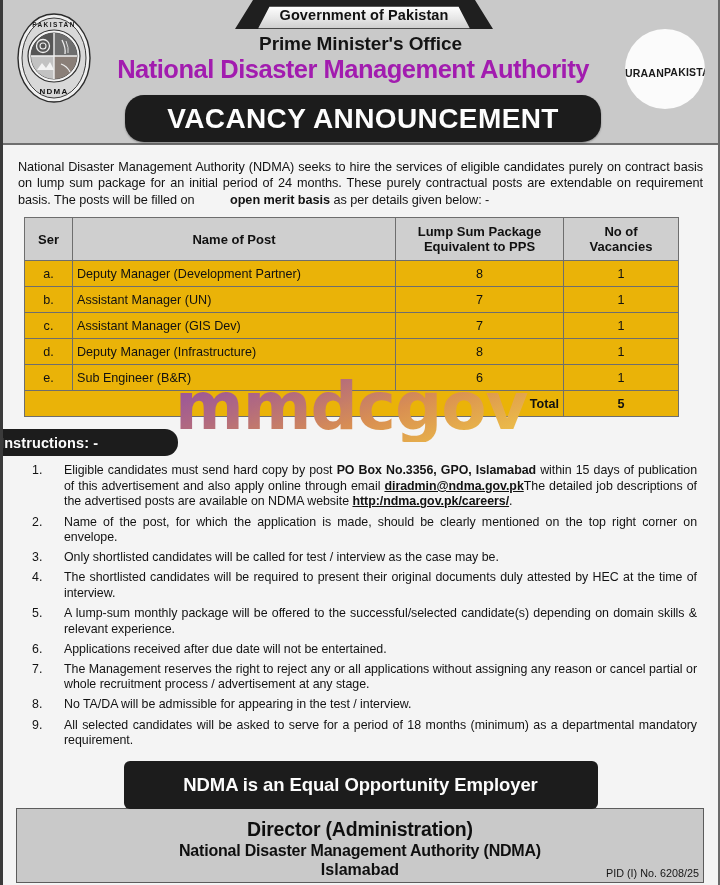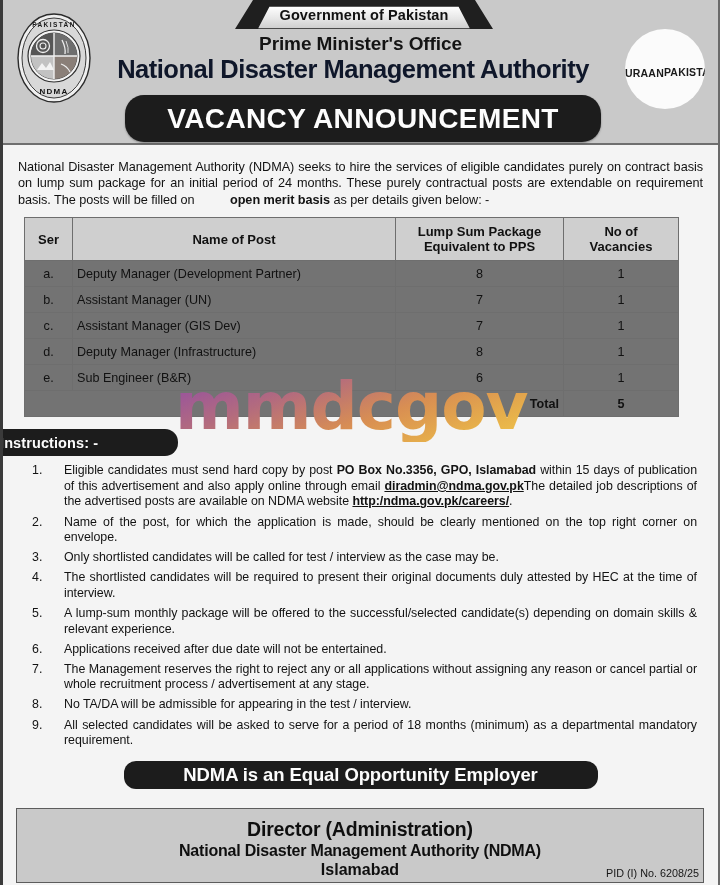--- a/index.html
+++ b/index.html
@@ -53,21 +53,21 @@
     text-align: center;
     font-size: 19px; font-weight: bold;
     color: #141414;
     letter-spacing: -0.1px;
   }
   .ndma-title {
     position: absolute;
     left: 0; right: 15px; top: 55px;
     text-align: center;
     font-size: 25.5px; font-weight: bold;
-    color: #0f172a;
+    color: #a21caf;
     letter-spacing: -0.5px;
   }
 
   
   .crest {
     position: absolute;
     left: 12px; top: 12px;
     width: 78px; height: 92px;
   }
 
@@ -130,21 +130,21 @@
     margin: 4px 2px 9px 2px;
     letter-spacing: -0.05px;
   }
   .intro b { font-weight: bold; margin-left: 32px; }
 
   
   table.posts {
     border-collapse: collapse;
     width: 620px;
     margin: 0 7px 0 8px;
-    background: #737373;
+    background: #eab308;
     table-layout: fixed;
   }
   table.posts th, table.posts td {
     border: 1px solid #6e6e6e;
     font-size: 12.6px;
     color: #111;
   }
   table.posts thead th {
     background: #cfcfcf;
     font-weight: bold;
@@ -211,23 +211,23 @@
   ol.instructions li b { font-weight: bold; }
   ol.instructions li .lnk {
     font-weight: bold;
     text-decoration: underline;
     color: #111;
   }
 
   
   .eq-pill {
     margin: 12px auto 4px auto;
-    width: 474px; height: 28px;
+    width: 474px; height: 48px;
     background: #1c1c1c;
-    border-radius: 12px;
+    border-radius: 6px;
     display: flex; align-items: center; justify-content: center;
     position: relative;
     z-index: 5;
   }
   .eq-pill span {
     color: #fcfcfc; font-size: 18.5px; font-weight: bold;
     letter-spacing: -0.1px;
   }
 
   

